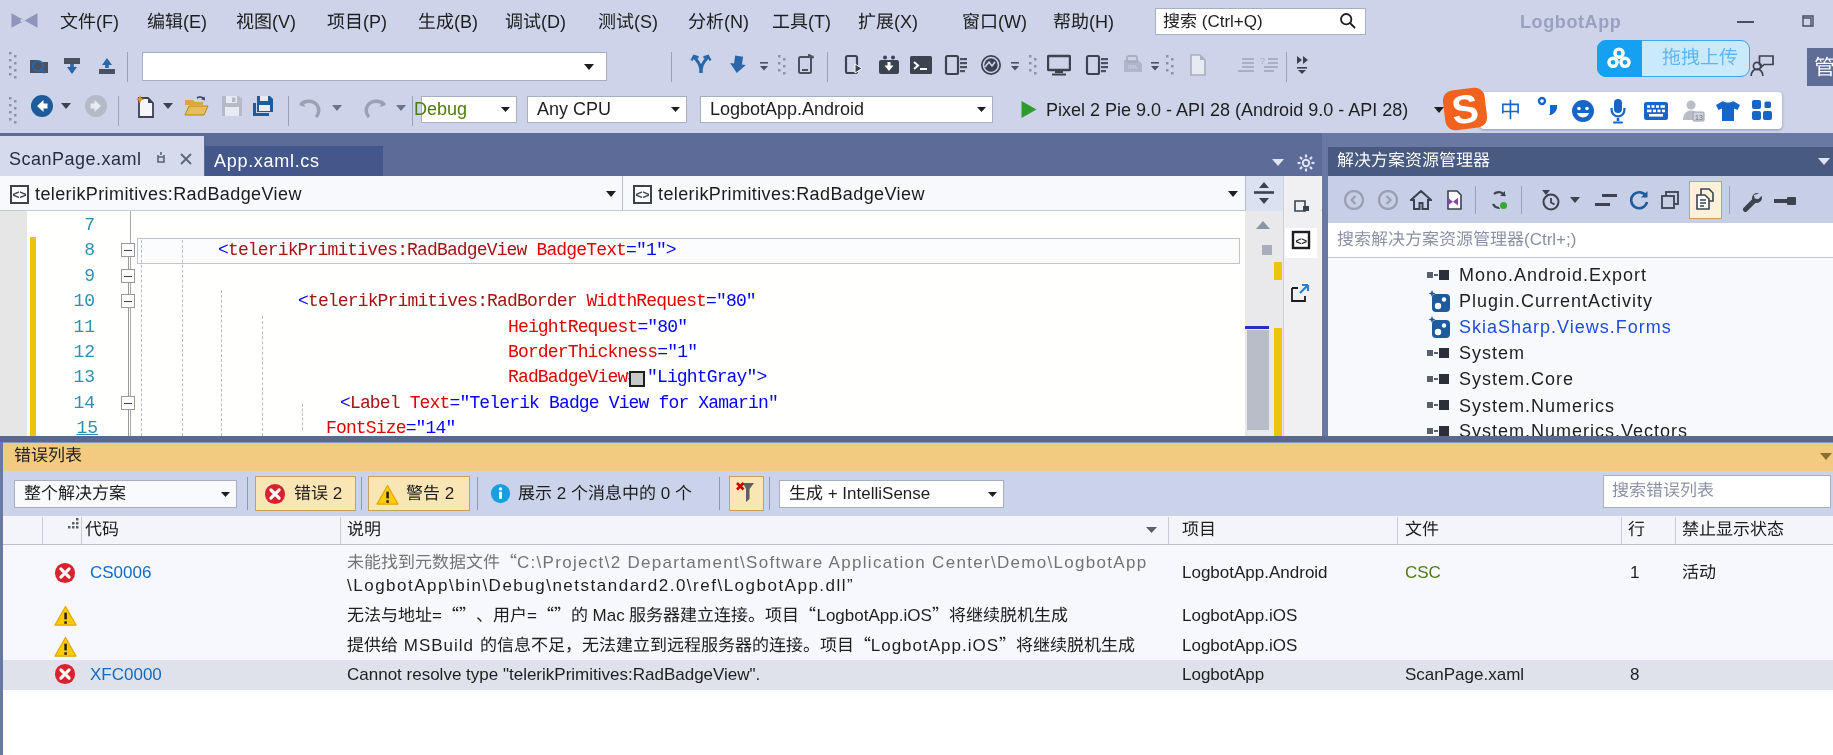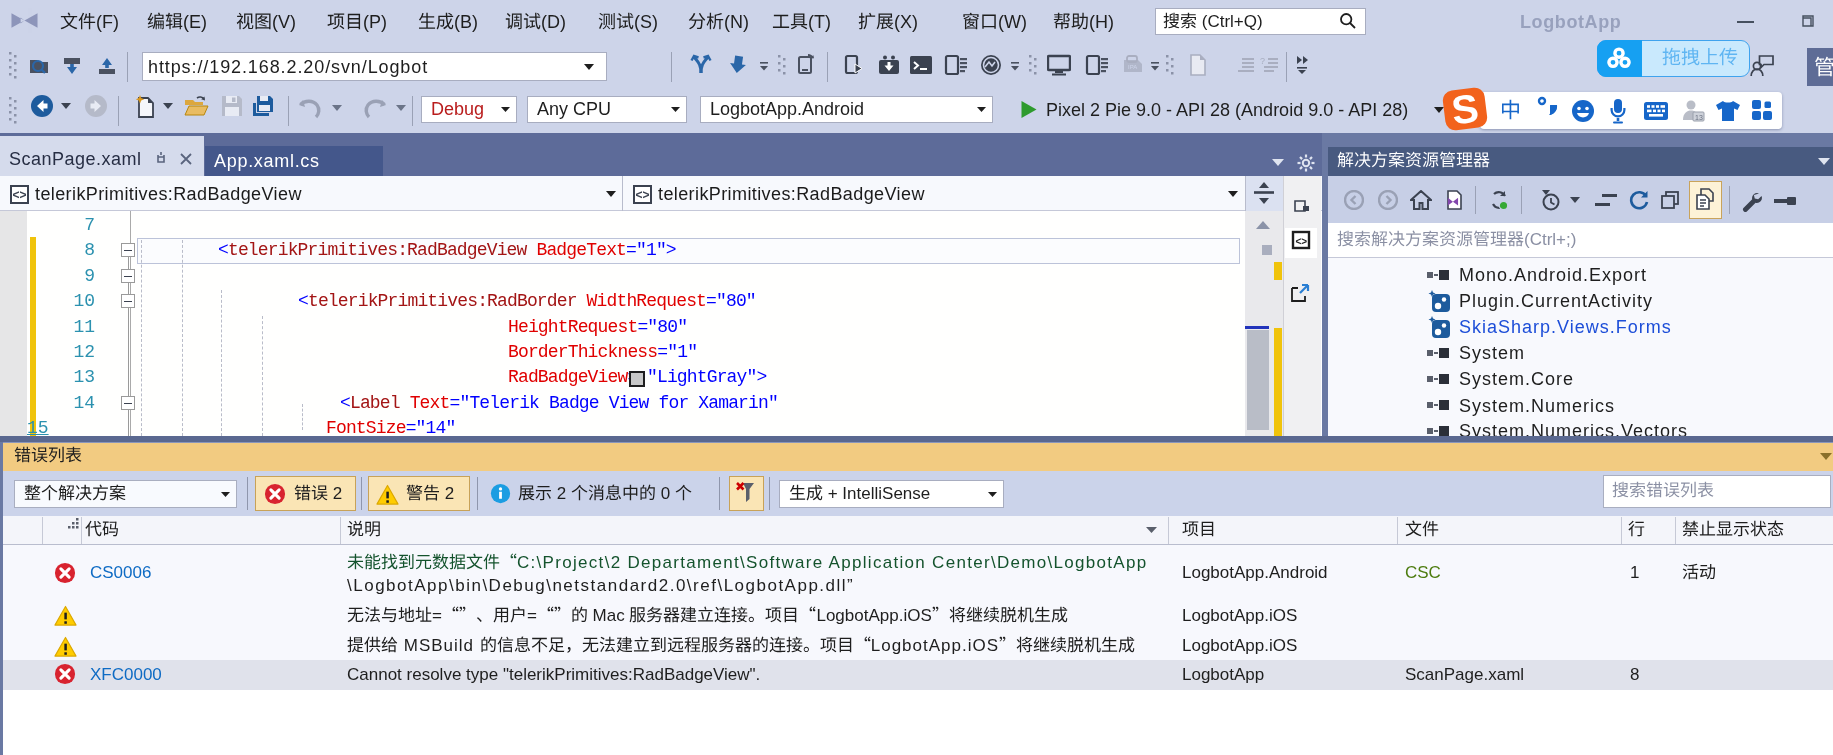--- a/index.html
+++ b/index.html
@@ -227,21 +227,20 @@
 <svg style="position:absolute;left:63px;top:57px;width:18px;height:18px;" viewBox="0 0 18 18">
       <rect x="1" y="1" width="16" height="6" fill="#4a5160"></rect>
       <path d="M9 17 L4 10 h3.2 V7 h3.6 v3 H14 Z" fill="#2a66a8"></path>
     </svg>
 <svg style="position:absolute;left:98px;top:57px;width:18px;height:18px;" viewBox="0 0 18 18">
       <rect x="1" y="12" width="16" height="5" fill="#4a5160"></rect>
       <path d="M9 1 L14 8 h-3.2 v3 H7.2 V8 H4 Z" fill="#2a66a8"></path>
     </svg>
 <div style="position:absolute;left:127px;top:52px;width:1px;height:30px;background:#9aa1b5;"></div>
 <div style="position:absolute;left:142px;top:52px;width:465px;height:29px;background:#fff;border:1px solid #a8adc0;"></div>
-<div style="position:absolute;left:148px;top:53.5px;white-space:pre;font:18px/27px 'Liberation Sans',sans-serif;color:#1e1e1e;letter-spacing:0.9px;">https://192.168.2.20/svn/Logbot</div>
 <svg style="position:absolute;left:584px;top:64px;width:10px;height:6px;" viewBox="0 0 10 6">
       <path d="M0 0 h10 L5 6 Z" fill="#1e1e1e"></path>
     </svg>
 <div style="position:absolute;left:671px;top:52px;width:1px;height:30px;background:#9aa1b5;"></div>
 <svg style="position:absolute;left:690px;top:54px;width:22px;height:22px;" viewBox="0 0 22 22" fill="none" stroke="#2a66a8" stroke-width="3">
       <path d="M4 3 C8 8 11 10 11 19"></path>
       <path d="M18 3 C14 8 11 10 11 19"></path>
       <path d="M1.5 6.5 L4 2 L8.5 3.5" stroke-width="2.4"></path>
       <path d="M13.5 3.5 L18 2 L20.5 6.5" stroke-width="2.4"></path>
     </svg>
@@ -450,21 +449,21 @@
     </svg>
 <svg style="position:absolute;left:362px;top:96px;width:26px;height:24px;" viewBox="0 0 26 24" fill="none">
       <path d="M20 4 L24 9 l-6 2" fill="#9aa1b5"></path>
       <path d="M22.5 8.5 C18 4 10 4 6 9 c-3 4 -2 9 1 12" stroke="#9aa1b5" stroke-width="3.4"></path>
     </svg>
 <svg style="position:absolute;left:396px;top:105px;width:10px;height:6px;" viewBox="0 0 10 6">
       <path d="M0 0 h10 L5 6 Z" fill="#6b7488"></path>
     </svg>
 <div style="position:absolute;left:412px;top:96px;width:1px;height:30px;background:#9aa1b5;"></div>
 <div style="position:absolute;left:421px;top:96px;width:96px;height:27px;background:#fff;border:1px solid #a8adc0;"></div>
-<div style="position:absolute;left:431px;top:96.0px;white-space:pre;font:18px/27px 'Liberation Sans',sans-serif;color:#b91c1c;">Debug</div>
+<div style="position:absolute;left:414px;top:96.0px;white-space:pre;font:18px/27px 'Liberation Sans',sans-serif;color:#4d7c0f;">Debug</div>
 <svg style="position:absolute;left:501px;top:107px;width:9px;height:5px;" viewBox="0 0 9 5">
       <path d="M0 0 h9 L4.5 5 Z" fill="#1e1e1e"></path>
     </svg>
 <div style="position:absolute;left:527px;top:96px;width:160px;height:27px;background:#fff;border:1px solid #a8adc0;"></div>
 <div style="position:absolute;left:537px;top:96.0px;white-space:pre;font:18px/27px 'Liberation Sans',sans-serif;color:#1e1e1e;">Any CPU</div>
 <svg style="position:absolute;left:671px;top:107px;width:9px;height:5px;" viewBox="0 0 9 5">
       <path d="M0 0 h9 L4.5 5 Z" fill="#1e1e1e"></path>
     </svg>
 <div style="position:absolute;left:700px;top:96px;width:293px;height:27px;background:#fff;border:1px solid #a8adc0;"></div>
 <div style="position:absolute;left:710px;top:96.0px;white-space:pre;font:18px/27px 'Liberation Sans',sans-serif;color:#1e1e1e;">LogbotApp.Android</div>
@@ -612,21 +611,21 @@
 <div style="position:absolute;left:1245px;top:326px;width:24px;height:3px;background:#2233bb;"></div>
 <div style="position:absolute;left:1274px;top:328px;width:8px;height:108px;background:#f0c30b;"></div>
 <div style="position:absolute;left:45px;top:212.5px;width:50px;text-align:right;font:18px/25px 'Liberation Mono',monospace;color:#2b91af;">7</div>
 <div style="position:absolute;left:45px;top:237.5px;width:50px;text-align:right;font:18px/25px 'Liberation Mono',monospace;color:#2b91af;">8</div>
 <div style="position:absolute;left:45px;top:263.5px;width:50px;text-align:right;font:18px/25px 'Liberation Mono',monospace;color:#2b91af;">9</div>
 <div style="position:absolute;left:45px;top:288.5px;width:50px;text-align:right;font:18px/25px 'Liberation Mono',monospace;color:#2b91af;">10</div>
 <div style="position:absolute;left:45px;top:314.5px;width:50px;text-align:right;font:18px/25px 'Liberation Mono',monospace;color:#2b91af;">11</div>
 <div style="position:absolute;left:45px;top:339.5px;width:50px;text-align:right;font:18px/25px 'Liberation Mono',monospace;color:#2b91af;">12</div>
 <div style="position:absolute;left:45px;top:364.5px;width:50px;text-align:right;font:18px/25px 'Liberation Mono',monospace;color:#2b91af;">13</div>
 <div style="position:absolute;left:45px;top:390.5px;width:50px;text-align:right;font:18px/25px 'Liberation Mono',monospace;color:#2b91af;">14</div>
-<div style="position:absolute;left:27px;top:415.5px;width:50px;font:18px/25px 'Liberation Mono',monospace;color:#2b91af;text-decoration:underline;">15</div>
+<div style="position:absolute;left:48px;top:415.5px;width:50px;text-align:right;font:18px/25px 'Liberation Mono',monospace;color:#2b91af;text-decoration:underline;">15</div>
 <div style="position:absolute;left:130px;top:211px;width:1px;height:225px;background:#aaaaaa;"></div>
 <div style="position:absolute;left:121px;top:243px;width:14px;height:14px;background:#fff;border:1px solid #9a9a9a;"></div>
 <div style="position:absolute;left:124px;top:249.5px;width:8px;height:1.5px;background:#3b4250;"></div>
 <div style="position:absolute;left:121px;top:269px;width:14px;height:14px;background:#fff;border:1px solid #9a9a9a;"></div>
 <div style="position:absolute;left:124px;top:275.5px;width:8px;height:1.5px;background:#3b4250;"></div>
 <div style="position:absolute;left:121px;top:294px;width:14px;height:14px;background:#fff;border:1px solid #9a9a9a;"></div>
 <div style="position:absolute;left:124px;top:300.5px;width:8px;height:1.5px;background:#3b4250;"></div>
 <div style="position:absolute;left:121px;top:396px;width:14px;height:14px;background:#fff;border:1px solid #9a9a9a;"></div>
 <div style="position:absolute;left:124px;top:402.5px;width:8px;height:1.5px;background:#3b4250;"></div>
 <div style="position:absolute;left:127.5px;top:257px;width:1px;height:12px;background:#9a9a9a;"></div>
@@ -948,21 +947,21 @@
 <svg style="position:absolute;left:1146px;top:527px;width:11px;height:6px;" viewBox="0 0 11 6">
       <path d="M0 0 h11 L5.5 6 Z" fill="#5a5f6b"></path>
     </svg>
 <div style="position:absolute;left:3px;top:545px;width:1830px;height:145px;background:#f7f8fd;"></div>
 <div style="position:absolute;left:3px;top:660px;width:1830px;height:30px;background:#e0e2eb;"></div>
 <svg style="position:absolute;left:54px;top:562px;width:22px;height:22px;" viewBox="0 0 24 24">
       <circle cx="12" cy="12" r="11" fill="#d8232f"></circle>
       <path d="M7.5 7.5 L16.5 16.5 M16.5 7.5 L7.5 16.5" stroke="#fff" stroke-width="3.4" stroke-linecap="round"></path>
     </svg>
 <div style="position:absolute;left:90px;top:560.2px;white-space:pre;font:17px/26px 'Liberation Sans',sans-serif;color:#0e6bc4;">CS0006</div>
-<div style="position:absolute;left:347px;top:550.2px;white-space:pre;font:17px/26px 'Liberation Sans',sans-serif;color:#14532d;letter-spacing:1.3px;"><svg class="ck " style="width:170.0px;height:17.0px;vertical-align:-2.0px" viewBox="0 0 170.0 17.0">
+<div style="position:absolute;left:347px;top:550.2px;white-space:pre;font:17px/26px 'Liberation Sans',sans-serif;color:#737373;letter-spacing:1.3px;"><svg class="ck " style="width:170.0px;height:17.0px;vertical-align:-2.0px" viewBox="0 0 170.0 17.0">
         <g fill="currentColor" transform="translate(0,14.96) scale(0.0170,-0.0170)">
           <use href="#u672A" x="0"></use>
           <use href="#u80FD" x="1000"></use>
           <use href="#u627E" x="2000"></use>
           <use href="#u5230" x="3000"></use>
           <use href="#u5143" x="4000"></use>
           <use href="#u6570" x="5000"></use>
           <use href="#u636E" x="6000"></use>
           <use href="#u6587" x="7000"></use>
           <use href="#u4EF6" x="8000"></use>

